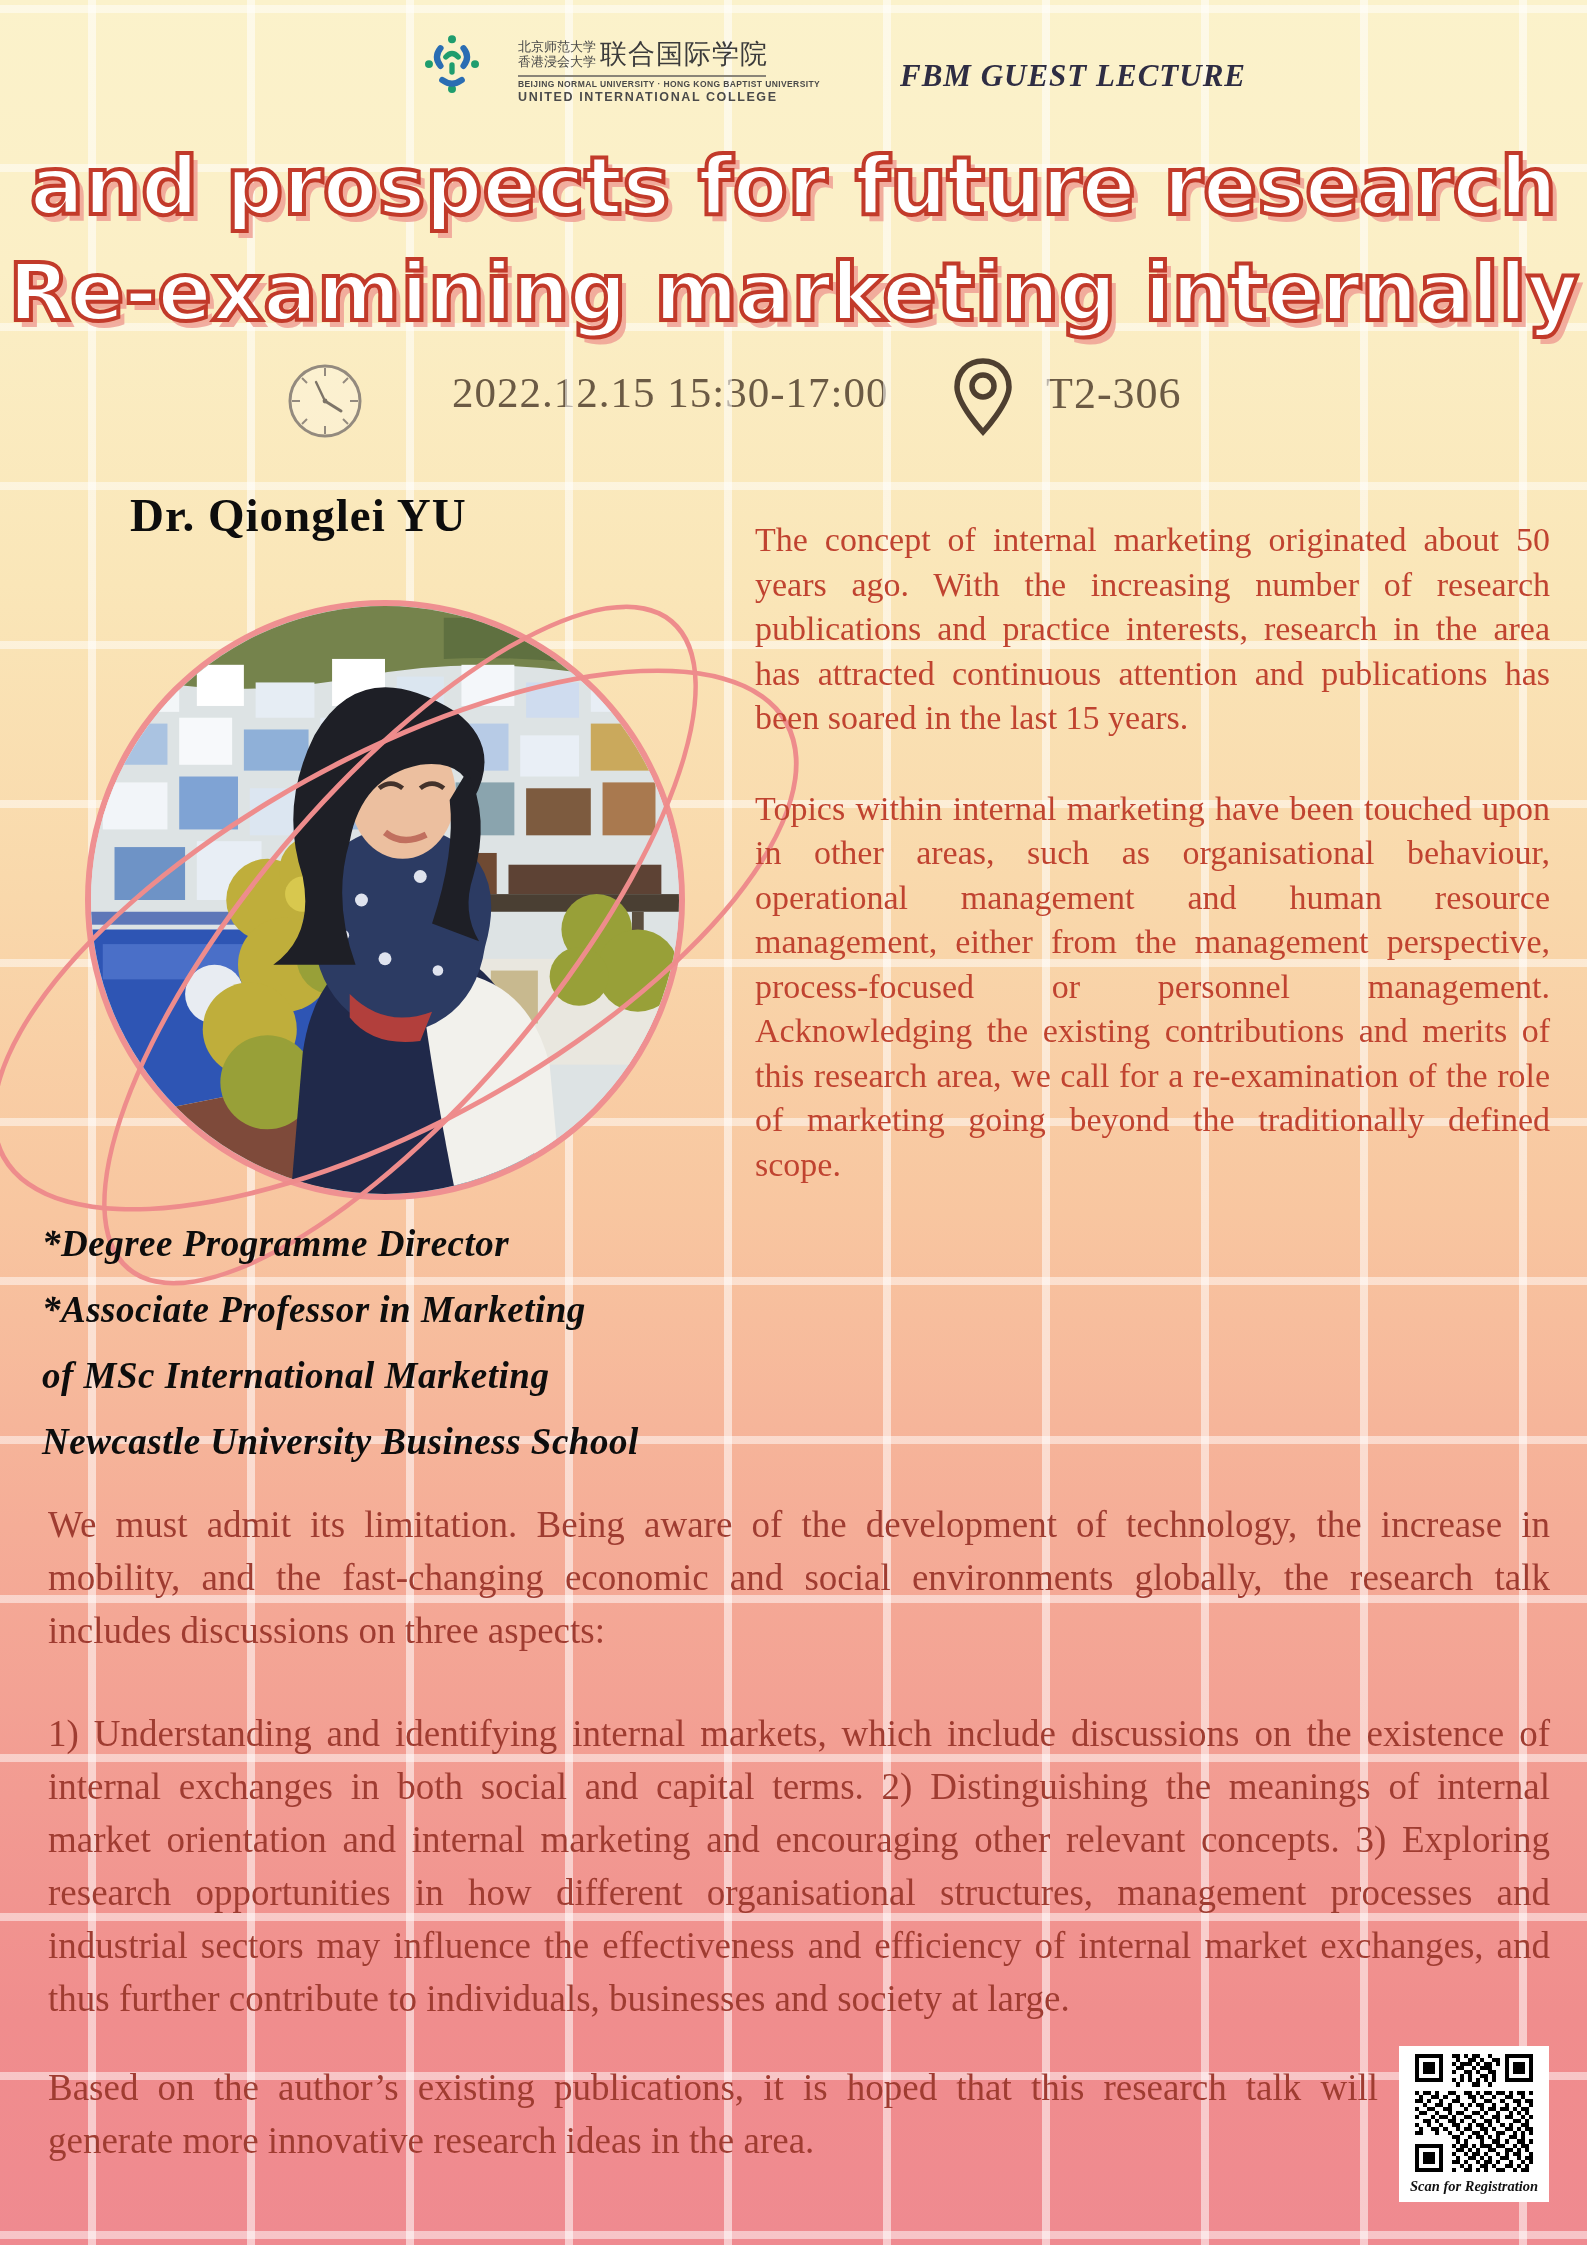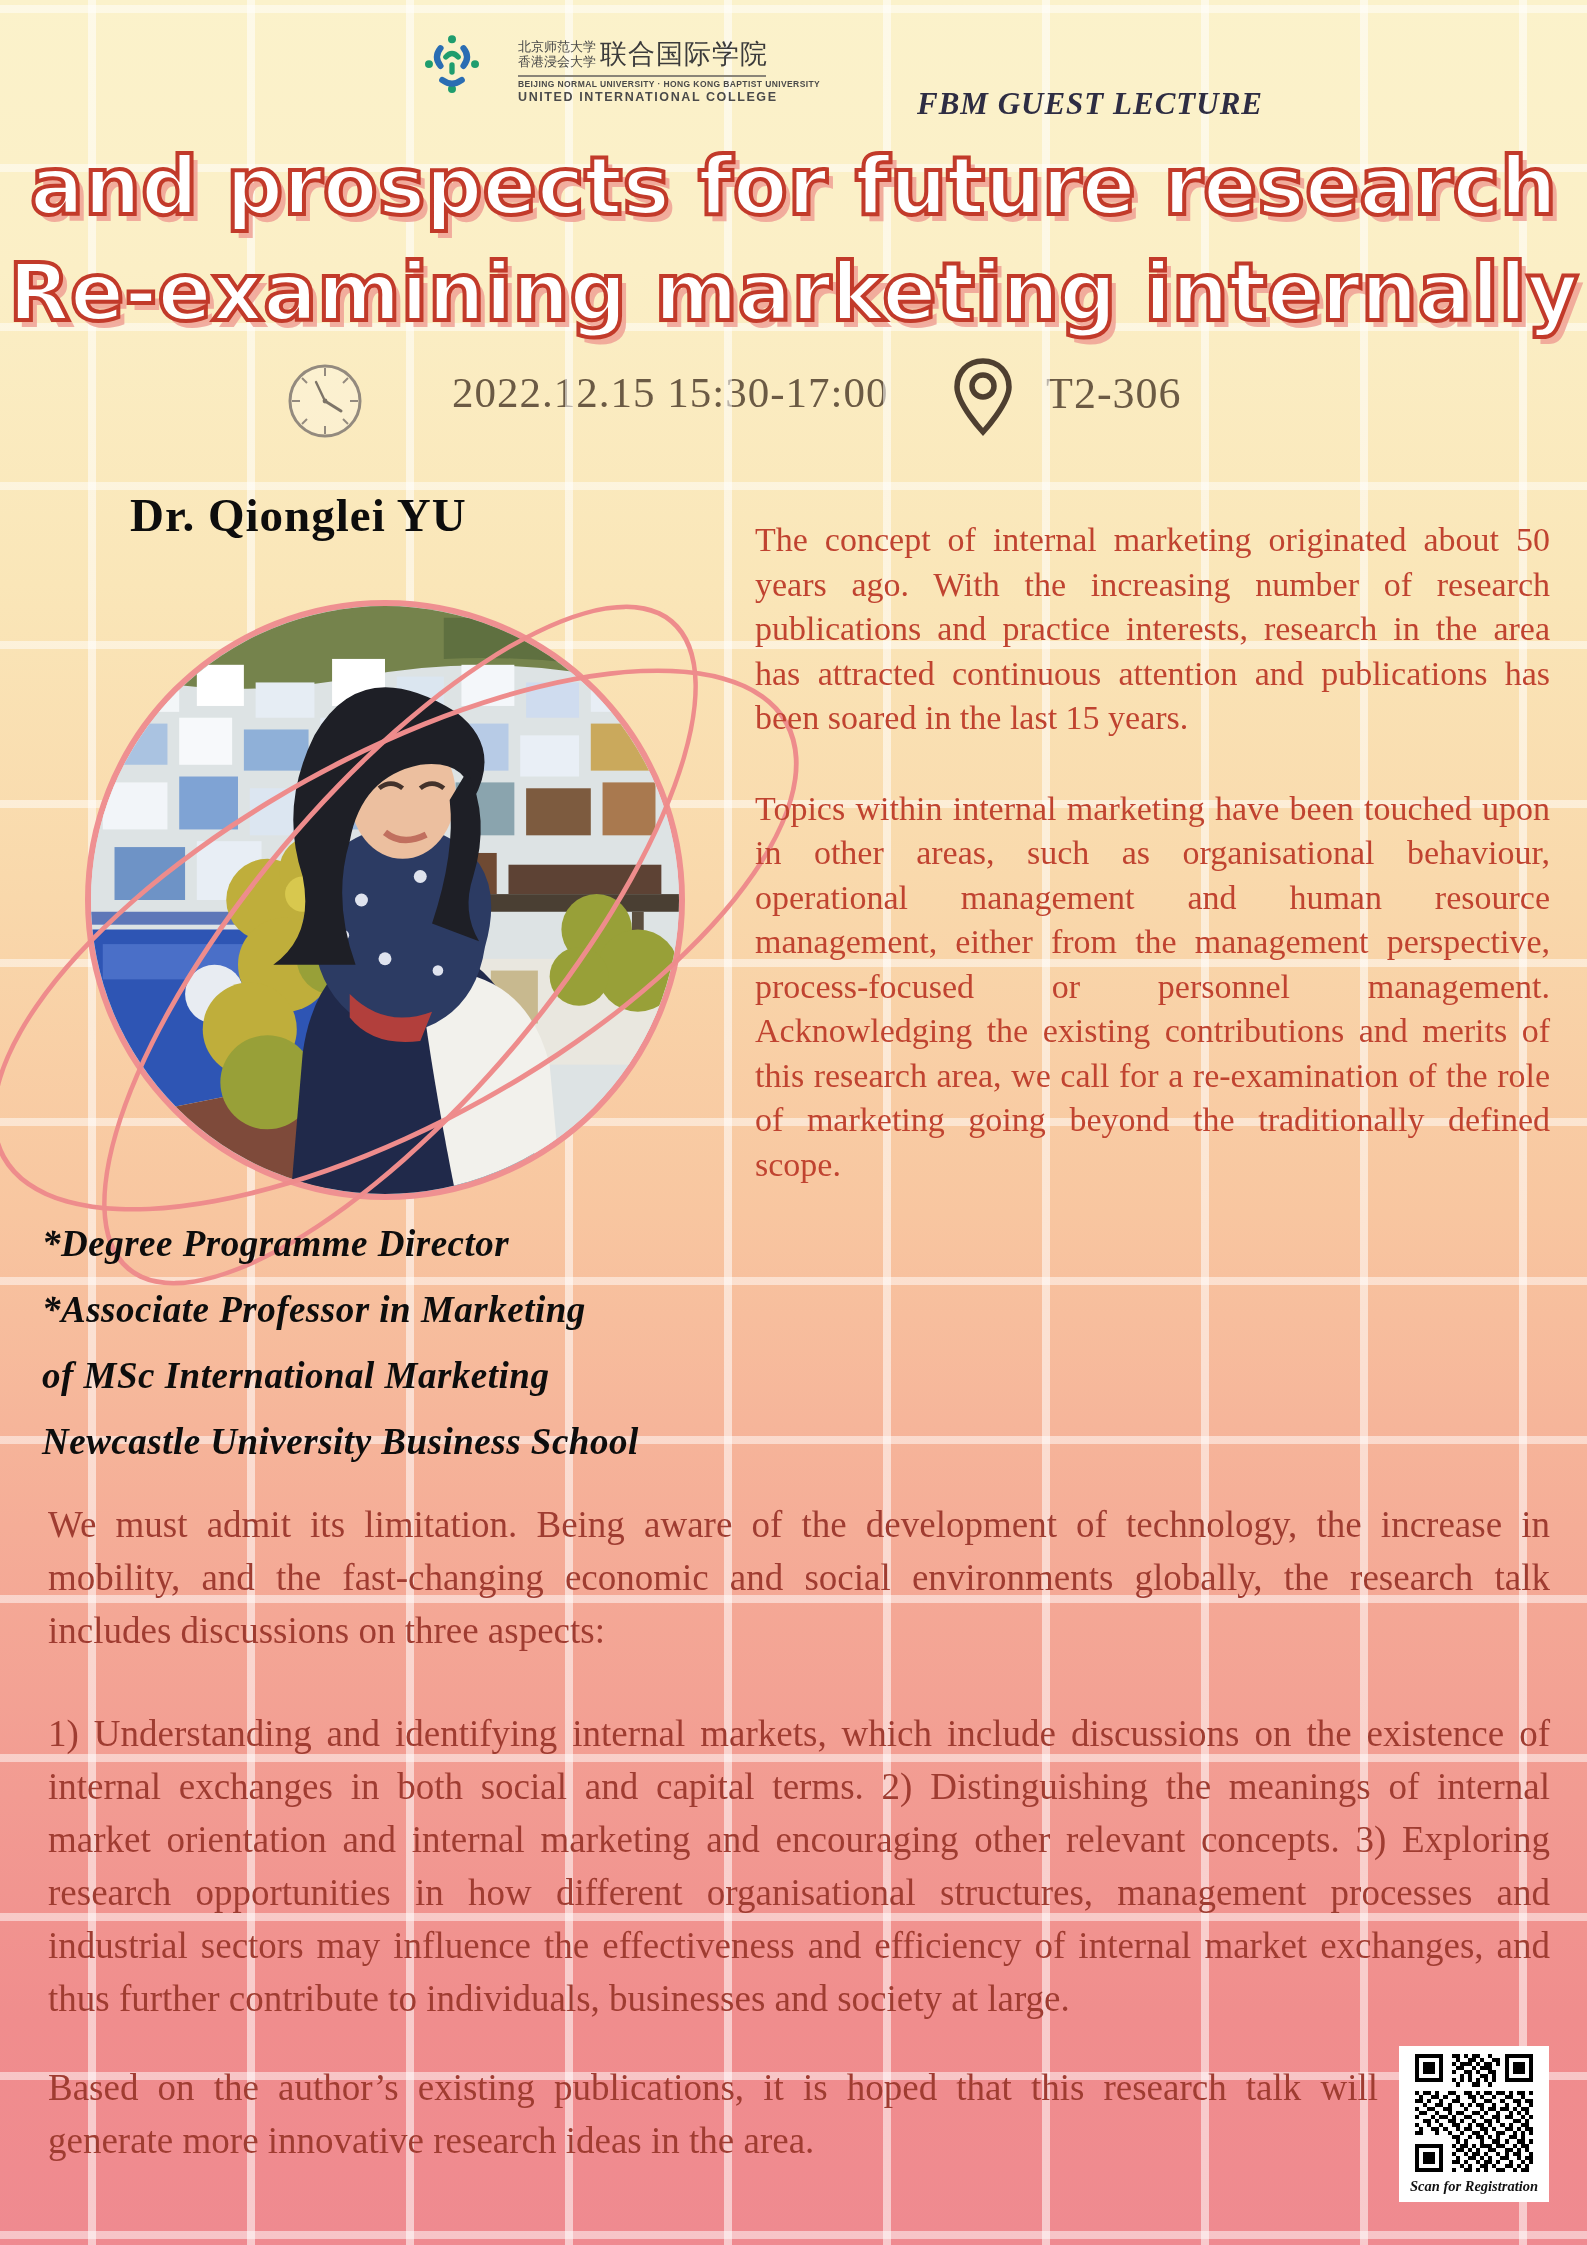--- a/index.html
+++ b/index.html
@@ -19,22 +19,22 @@
   .abs{position:absolute;}
   
   .logo-wrap{left:421px;top:30px;display:flex;align-items:flex-end;z-index:5;gap:25px;}
   .logo-text{margin-left:10px;color:#3f3f3f;}
   .logo-cn-row{display:flex;align-items:center;}
   .logo-cn-small{font-family:"DejaVu Sans",sans-serif;font-size:13px;line-height:15px;color:#4a4a4a;}
   .logo-cn-big{font-family:"DejaVu Sans",sans-serif;font-size:27px;font-weight:normal;color:#3b3b3b;margin-left:4px;letter-spacing:1px;}
   .logo-rule{height:2px;background:#8a8578;margin:3px 0 2px 0;width:248px;}
   .logo-en1{font-family:Liberation Sans, sans-serif;font-size:8.5px;font-weight:bold;color:#4a4a4a;letter-spacing:.4px;}
   .logo-en2{font-family:"Liberation Sans",sans-serif;font-size:12.5px;font-weight:bold;color:#4a4a4a;letter-spacing:1.6px;margin-top:1px;}
-  .fbm{left:900px;top:58px;width:380px;text-align:center;z-index:5;
-       font-weight:bold;font-style:italic;font-size:31px;color:#2E2D43;letter-spacing:1px;margin-top:28px;}
+  .fbm{left:900px;top:58px;width:380px;z-index:5;
+       font-weight:bold;font-style:italic;font-size:31px;color:#2E2D43;letter-spacing:1px;}
   
   .title{left:0;top:134px;width:100%;text-align:center;z-index:5;
          font-family:"DejaVu Sans",sans-serif;font-weight:800;font-size:80px;line-height:106px;
          color:#fff;letter-spacing:0px;
          -webkit-text-stroke:4px #C23A2A;
          text-shadow:6px 7px 0 rgba(238,160,148,.85);}
   .clock{left:286px;top:362px;}
   .datetime{left:452px;top:368px;font-size:43px;color:#6B5A44;letter-spacing:1px;}
   .pin{left:952px;top:356px;}
   .room{left:1046px;top:368px;font-size:44px;color:#6B5A44;letter-spacing:1px;}

